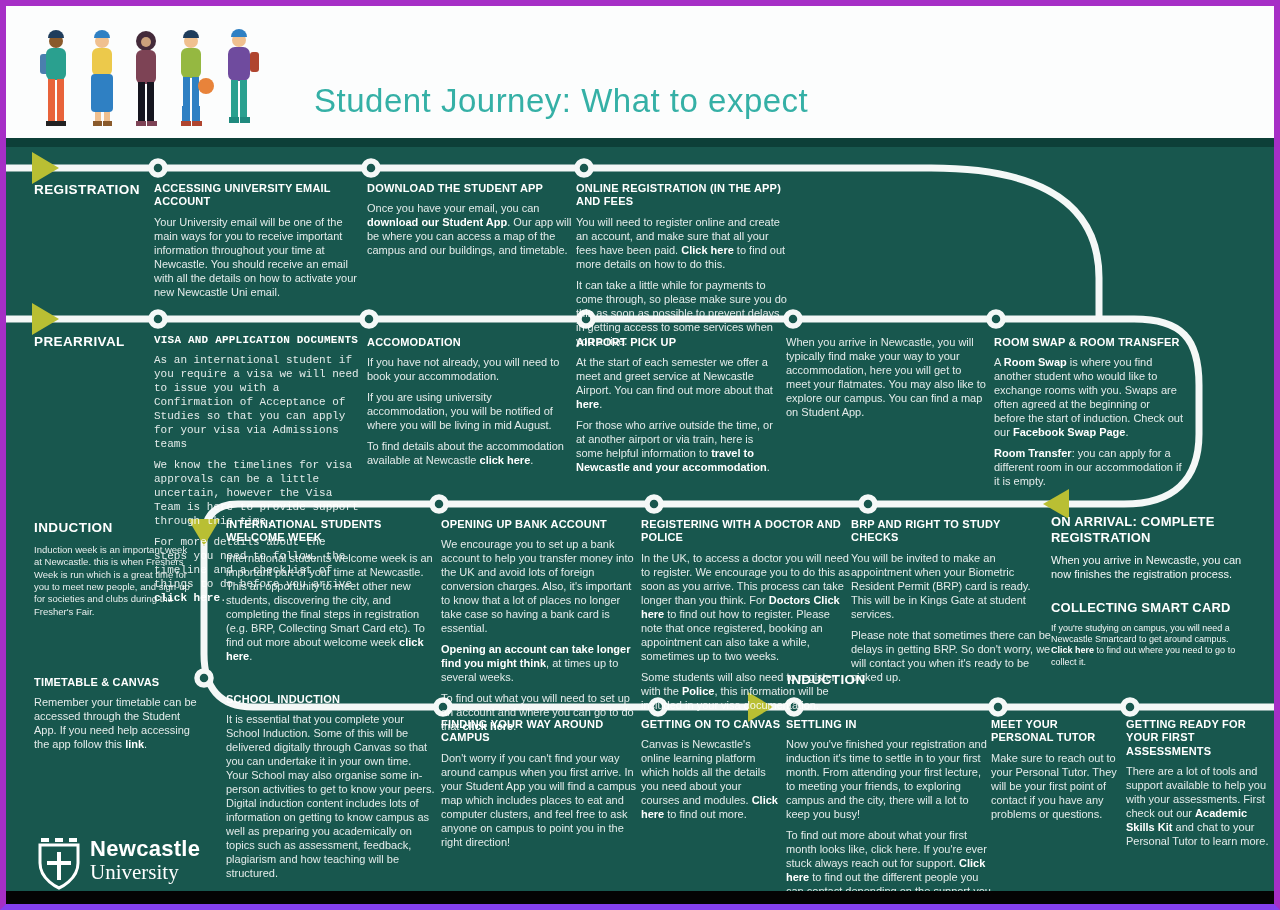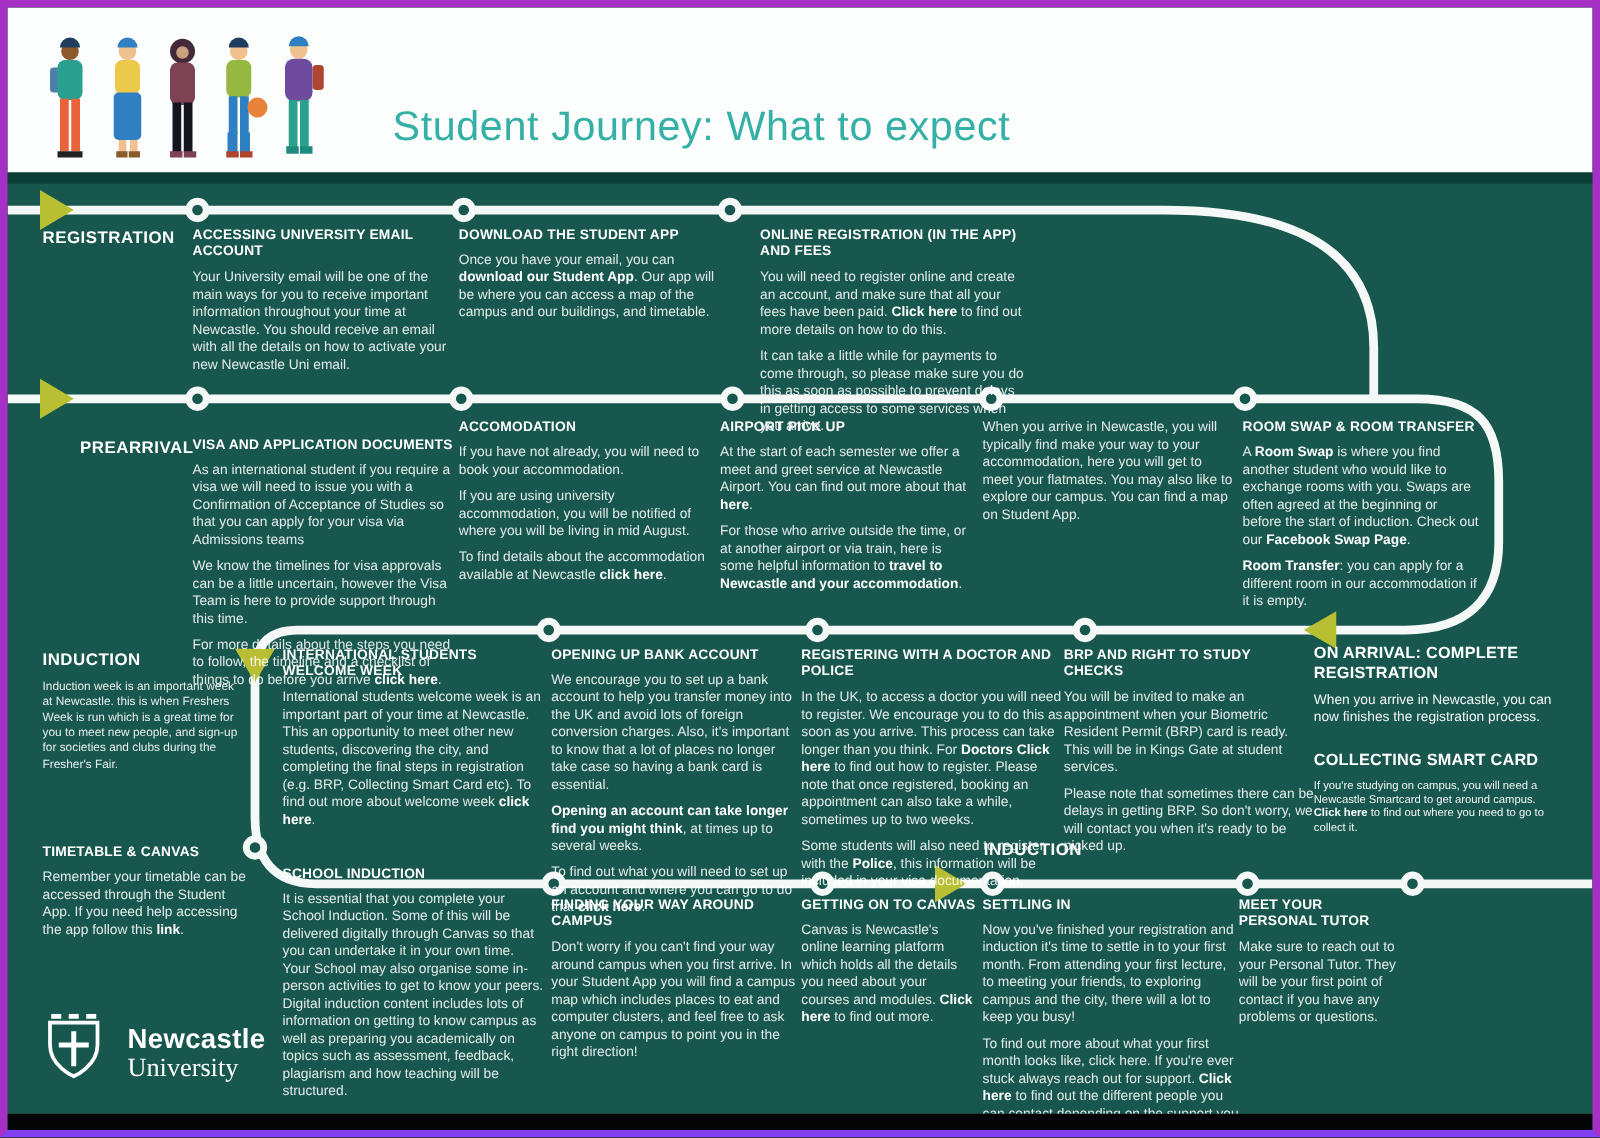--- a/index.html
+++ b/index.html
@@ -19,21 +19,21 @@
   .stage-label{position:absolute;color:#fff;font-weight:bold;font-size:13.5px;letter-spacing:.4px;}
   .col{position:absolute;color:#fff;}
   .col h3{font-size:11px;font-weight:bold;margin:0 0 7px 0;line-height:1.22;letter-spacing:.2px;}
   .col p{font-size:11px;line-height:1.27;margin:0 0 7px 0;color:rgba(255,255,255,.88);}
   .col p b{color:#fff;}
   .col.big h3{font-size:13px;}
   .col.big p{font-size:11px;line-height:1.32;color:rgba(255,255,255,.95);}
   .stage-col{position:absolute;color:#fff;}
   .stage-col .stage-head{font-weight:bold;font-size:13.5px;letter-spacing:.4px;margin:0 0 9px 0;}
   .stage-col p{font-size:9.5px;line-height:1.3;margin:0;color:rgba(255,255,255,.9);}
-  .logo{position:absolute;left:30px;top:805px;display:flex;align-items:flex-end;color:#fff;gap:12px;}
+  .logo{position:absolute;left:30px;top:832px;display:flex;align-items:flex-start;color:#fff;}
   .logo-text{margin-left:8px;line-height:1;}
   .logo-line1{font-size:22px;font-weight:bold;letter-spacing:.3px;}
   .logo-line2{font-size:21px;font-family:"Liberation Serif",serif;margin-top:2px;}
   .blackbar{position:absolute;left:0;bottom:0;width:100%;height:13px;background:#040404;}
 </style>
 </head>
 <body>
 
 <div class="poster">
 
@@ -138,29 +138,29 @@
   <div class="col" style="left:148px;top:176px;width:205px;">
     <h3>ACCESSING UNIVERSITY EMAIL ACCOUNT</h3>
     <p>Your University email will be one of the main ways for you to receive important information throughout your time at Newcastle. You should receive an email with all the details on how to activate your new Newcastle Uni email.</p>
   </div>
 
   <div class="col" style="left:361px;top:176px;width:212px;">
     <h3>DOWNLOAD THE STUDENT APP</h3>
     <p>Once you have your email, you can <b>download our Student App</b>. Our app will be where you can access a map of the campus and our buildings, and timetable.</p>
   </div>
 
-  <div class="col" style="left:570px;top:176px;width:215px;margin-left:32px;">
+  <div class="col" style="left:570px;top:176px;width:215px;">
     <h3>ONLINE REGISTRATION (IN THE APP) AND FEES</h3>
     <p>You will need to register online and create an account, and make sure that all your fees have been paid. <b>Click here</b> to find out more details on how to do this.</p>
     <p>It can take a little while for payments to come through, so please make sure you do this as soon as possible to prevent delays in getting access to some services when you arrive.</p>
   </div>
 
-  <div class="stage-label" style="left:28px;top:344px;margin-left:30px;">PREARRIVAL</div>
-
-  <div class="col" style="left:148px;top:344px;width:210px;">
+  <div class="stage-label" style="left:28px;top:328px;">PREARRIVAL</div>
+
+  <div class="col" style="left:148px;top:328px;width:210px;font-family:Liberation Mono, monospace;">
     <h3>VISA AND APPLICATION DOCUMENTS</h3>
     <p>As an international student if you require a visa we will need to issue you with a Confirmation of Acceptance of Studies so that you can apply for your visa via Admissions teams</p>
     <p>We know the timelines for visa approvals can be a little uncertain, however the Visa Team is here to provide support through this time.</p>
     <p>For more details about the steps you need to follow, the timeline and a checklist of things to do before you arrive <b>click here</b>.</p>
   </div>
 
   <div class="col" style="left:361px;top:330px;width:205px;">
     <h3>ACCOMODATION</h3>
     <p>If you have not already, you will need to book your accommodation.</p>
     <p>If you are using university accommodation, you will be notified of where you will be living in mid August.</p>
@@ -245,20 +245,24 @@
     <h3>SETTLING IN</h3>
     <p>Now you've finished your registration and induction it's time to settle in to your first month. From attending your first lecture, to meeting your friends, to exploring campus and the city, there will a lot to keep you busy!</p>
     <p>To find out more about what your first month looks like, click here. If you're ever stuck always reach out for support. <b>Click here</b> to find out the different people you can contact depending on the support you</p>
   </div>
 
   <div class="col" style="left:985px;top:712px;width:130px;">
     <h3>MEET YOUR PERSONAL TUTOR</h3>
     <p>Make sure to reach out to your Personal Tutor. They will be your first point of contact if you have any problems or questions.</p>
   </div>
 
+  <div class="col" style="left:1120px;top:712px;width:148px;">
+    <h3>GETTING READY FOR YOUR FIRST ASSESSMENTS</h3>
+    <p>There are a lot of tools and support available to help you with your assessments. First check out our <b>Academic Skills Kit</b> and chat to your Personal Tutor to learn more.</p>
+  </div>
 
   <div class="logo">
     <svg width="46" height="54" viewBox="0 0 46 54">
       <rect x="5" y="0" width="8" height="4" fill="#fff"></rect>
       <rect x="19" y="0" width="8" height="4" fill="#fff"></rect>
       <rect x="33" y="0" width="8" height="4" fill="#fff"></rect>
       <path d="M4 7 h38 v18 c0 17 -19 25 -19 25 s-19 -8 -19 -25 z" fill="none" stroke="#fff" stroke-width="3"></path>
       <rect x="21" y="14" width="4" height="28" fill="#fff"></rect>
       <rect x="11" y="23" width="24" height="4" fill="#fff"></rect>
     </svg>

